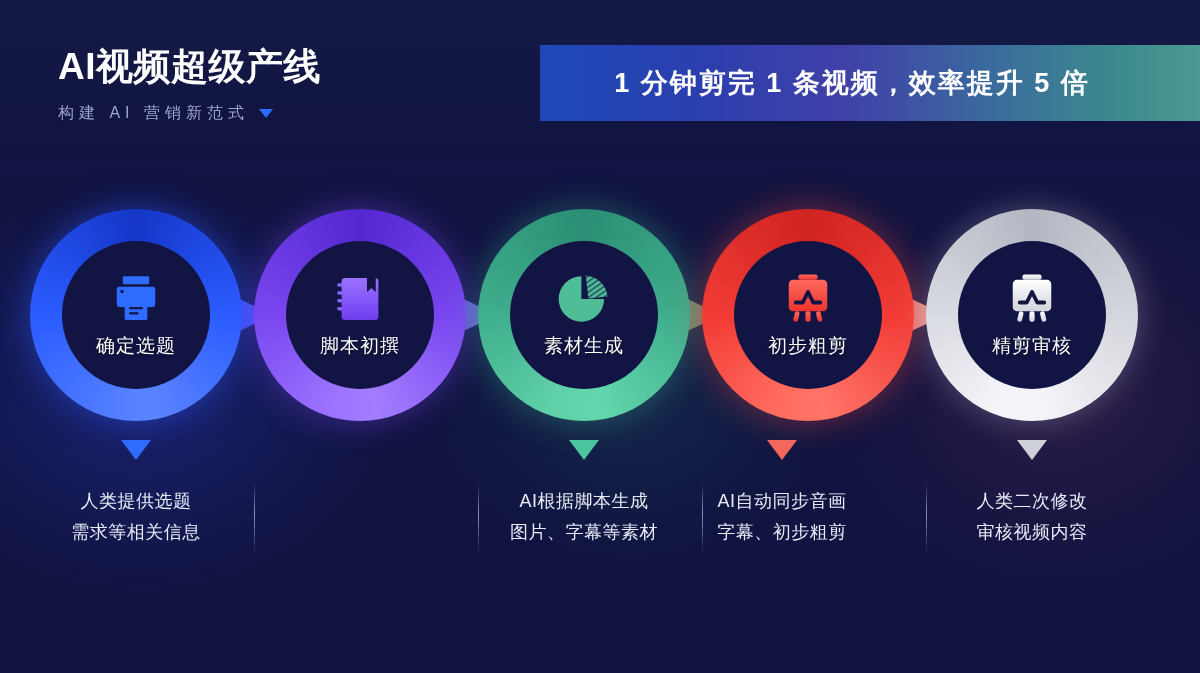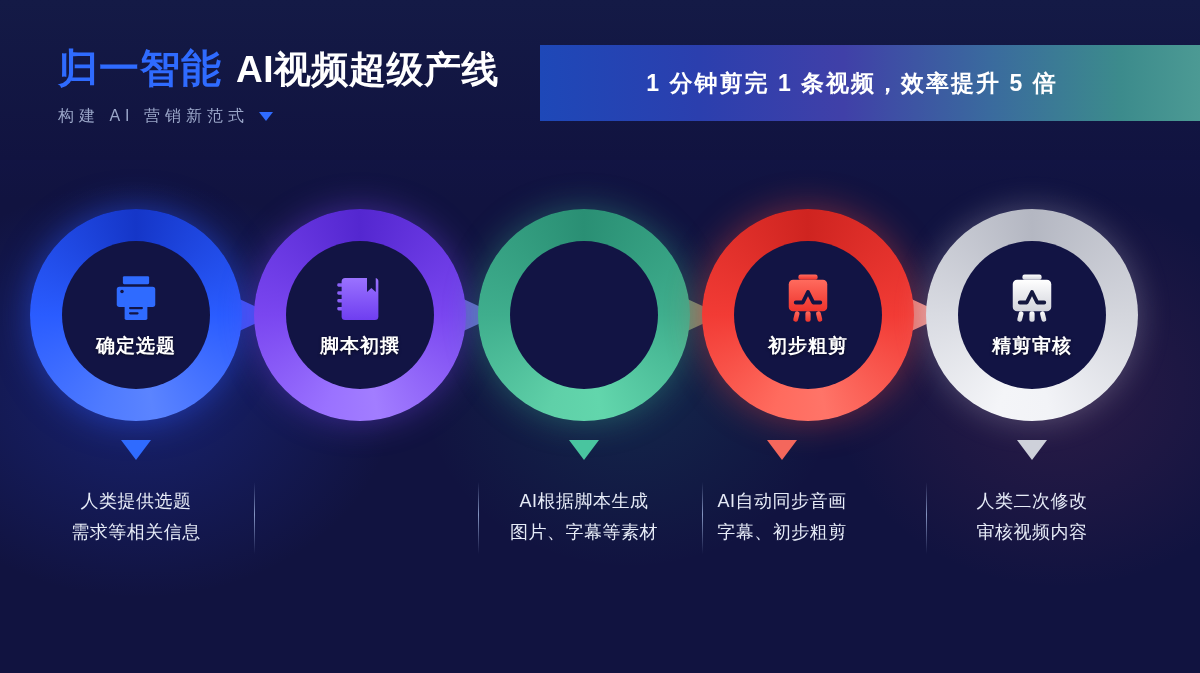--- a/index.html
+++ b/index.html
@@ -105,21 +105,21 @@
   .banner {
     position: absolute;
     left: 540px; top: 45px;
     width: 660px; height: 76px;
     background: linear-gradient(90deg, #1e48b8 0%, #2b3fae 24%, #4040a8 46%, #3a6a9e 68%, #3c8b8c 88%, #4c9a94 100%);
     display: flex;
     align-items: center;
     justify-content: center;
   }
   .banner-text {
-    font-size: 23px;
+    font-size: 27px;
     font-weight: 700;
     color: #ffffff;
     letter-spacing: 2px;
     padding-right: 36px;
   }
 
   
   .pipeline {
     position: absolute;
     left: 0; top: 205px;
@@ -164,21 +164,21 @@
     justify-content: center;
     gap: 4px;
   }
   .step-icon {
     width: 56px; height: 56px;
     display: block;
     margin-bottom: 2px;
   }
   .step-label {
     font-size: 19px;
-    font-weight: 700;
+    font-weight: 400;
     color: #ffffff;
     letter-spacing: 1px;
     text-shadow: 0 1px 3px rgba(0,0,0,0.55);
   }
 
   
   .captions {
     position: absolute;
     left: 0; top: 440px;
     width: 1200px; height: 140px;
@@ -221,21 +221,20 @@
 
   <div class="bg-glow glow-top"></div>
   <div class="bg-glow glow-left"></div>
   <div class="bg-glow glow-mid"></div>
   <div class="bg-glow glow-right"></div>
 
   <div class="header-band"></div>
 
   <div class="header">
     <div class="title-row">
-      <span class="brand">归一智能</span>
       <span class="title-main">AI视频超级产线</span>
     </div>
     <div class="subtitle-row">
       <span class="subtitle">构建 AI 营销新范式</span>
       <span class="subtitle-caret"></span>
     </div>
   </div>
 
   <div class="banner">
     <span class="banner-text">1 分钟剪完 1 条视频，效率提升 5 倍</span>
@@ -307,20 +306,33 @@
             <path d="M40 8 L50 8 L50 24 L45 19.5 L40 24 Z" fill="#121444"></path>
           </svg>
           <span class="step-label">脚本初撰</span>
         </div>
       </div>
 
       <div class="step" style="left:478px">
         <div class="ring" style="background:conic-gradient(from 200deg,#5fd0a8 0deg,#3fae8d 70deg,#2a8f74 160deg,#3fae8d 250deg,#62d6ac 330deg,#5fd0a8 360deg);
                     box-shadow:0 0 34px rgba(60,180,145,0.40);"></div>
         <div class="ring-inner-mask"></div>
+        <div class="step-content">
+          <svg class="step-icon" viewBox="0 0 64 64">
+            <defs>
+              <pattern id="stripes" width="5" height="5" patternUnits="userSpaceOnUse" patternTransform="rotate(55)">
+                <rect width="5" height="5" fill="#4fbd98"></rect>
+                <rect width="2.1" height="5" fill="#121444" opacity="0.55"></rect>
+              </pattern>
+            </defs>
+            <path d="M29 6 A26 26 0 1 0 55 32 L29 32 Z" fill="#4fbd98"></path>
+            <path d="M34 5 A27 27 0 0 1 59 29 L37 31.5 Z" fill="url(#stripes)"></path>
+          </svg>
+          <span class="step-label">素材生成</span>
+        </div>
       </div>
 
       <div class="step" style="left:702px">
         <div class="ring" style="background:conic-gradient(from 200deg,#ff6b5e 0deg,#f23b35 70deg,#cf2420 160deg,#f23b35 250deg,#ff7468 330deg,#ff6b5e 360deg);
                     box-shadow:0 0 36px rgba(240,70,60,0.45);"></div>
         <div class="ring-inner-mask"></div>
         <div class="step-content">
           <svg class="step-icon" viewBox="0 0 64 64">
             <defs>
               <linearGradient id="pbg4" x1="0" y1="0" x2="0" y2="1">

